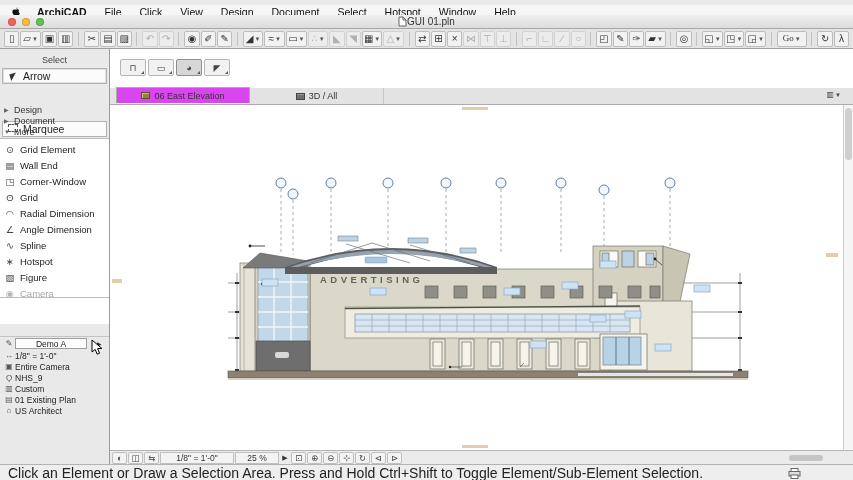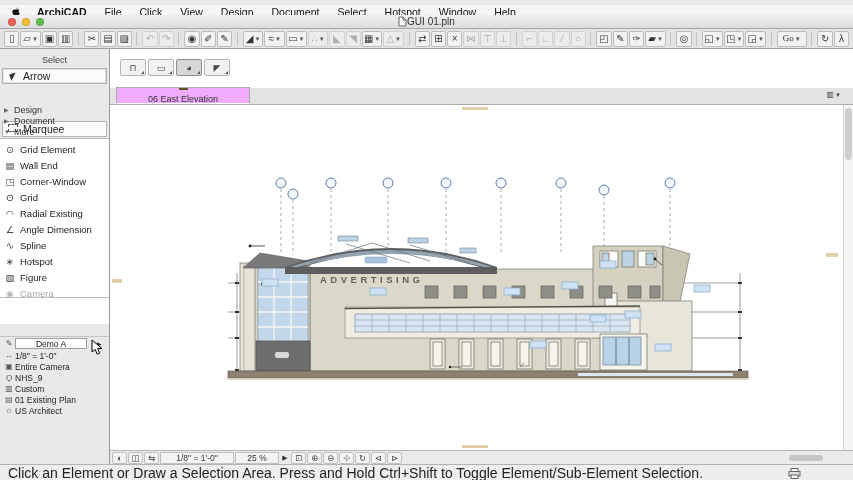--- a/index.html
+++ b/index.html
@@ -81,21 +81,21 @@
   .mp-btn.pressed { background:#d7d7d7; border-color:#8f8f8f; }
   .mp-btn::after { content:""; position:absolute; right:1px; bottom:1px; border-left:3px solid transparent;
                    border-bottom:3px solid #555; }
 
   
   #tabbar { left:0; top:39px; width:743px; height:17px; background:#e3e3e3; border-bottom:1px solid #ababab;
             display:flex; align-items:flex-end; }
   .tab { width:134px; height:16px; display:flex; align-items:center; justify-content:center; gap:4px;
          font-size:9px; color:#333; border-right:1px solid #c6c6c6; background:#e3e3e3; }
   .tab:first-child { border-left:1px solid #c6c6c6; margin-left:6px; }
-  .tab.active { background:#f0abfc; height:17px; border:1px solid #ababab; border-bottom:1px solid #fff;flex-direction:column; }
+  .tab.active { background:#d946ef; height:17px; border:1px solid #ababab; border-bottom:1px solid #fff; }
   .ticon { width:9px; height:7px; display:inline-block; }
   .ticon.folder { background:#cda45e; border:1px solid #8a6a30; box-shadow:inset 0 1px 0 #e3c58c; }
   .ticon.elev { background:#938336; border:1px solid #5f551f; box-shadow:inset 1px 1px 0 #c9bc75; }
   .ticon.threed { background:#707070; border:1px solid #434343; box-shadow:inset 0 1px 0 #9a9a9a; }
   #tab-overview-btn { position:absolute; right:12px; top:41px; font-size:8px; color:#444; display:flex;
                       align-items:center; gap:1px; }
   #tab-overview-btn .caret { font-size:6px; }
 
   
   #drawing { left:0; top:56px; width:733px; height:345px; background:#fff; overflow:hidden; }
@@ -350,21 +350,21 @@
         <div class="tool-row">
           <span class="tg">◳</span>
           <span>Corner-Window</span>
         </div>
         <div class="tool-row">
           <span class="tg">ʘ</span>
           <span>Grid</span>
         </div>
         <div class="tool-row">
           <span class="tg">◠</span>
-          <span>Radial Existing</span>
+          <span>Radial Dimension</span>
         </div>
         <div class="tool-row">
           <span class="tg">∠</span>
           <span>Angle Dimension</span>
         </div>
         <div class="tool-row">
           <span class="tg">∿</span>
           <span>Spline</span>
         </div>
         <div class="tool-row">
@@ -437,20 +437,24 @@
         <div class="mp-btn">
           <span>◤</span>
         </div>
       </div>
 
     <div id="tabbar" class="abs">
         <div class="tab active">
           <span class="ticon elev"></span>
           <span>06 East Elevation</span>
         </div>
+        <div class="tab">
+          <span class="ticon threed"></span>
+          <span>3D / All</span>
+        </div>
       </div>
     <div id="tab-overview-btn">
       <span>▥</span>
         <span class="caret">▼</span>
     </div>
 
     <div id="drawing" class="abs">
       
       <div class="margin-dash" style="left:352px; top:2px; width:26px; height:3px;"></div>
       <div class="margin-dash" style="left:2px; top:174px; width:10px; height:4px;"></div>

